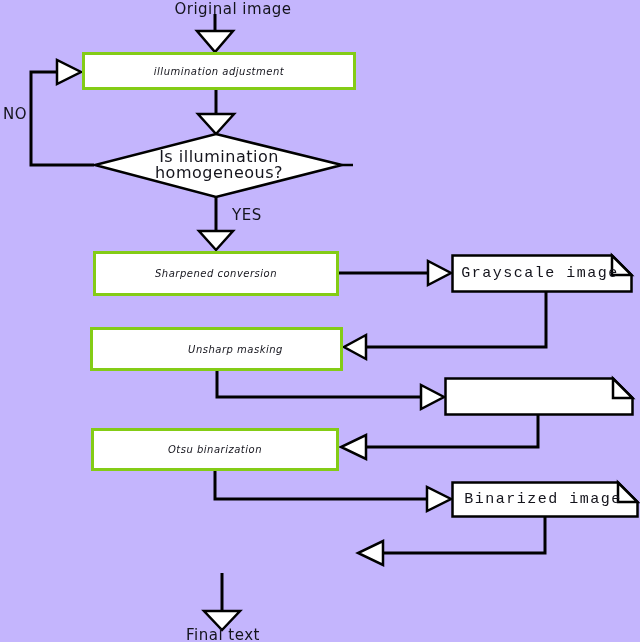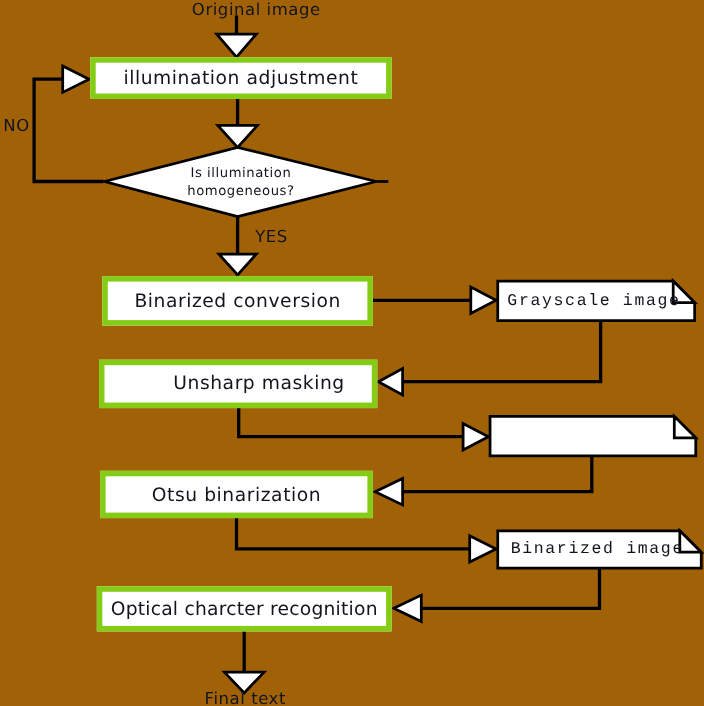--- a/index.html
+++ b/index.html
@@ -1,51 +1,52 @@
 <!DOCTYPE html>
 <html><head>
 <meta charset="utf-8">
 <style>
   html,body{margin:0;padding:0;background:#ffffff;}
   #stage{
     position:relative;
     width:640px;height:642px;
-    background:#a16207;
+    background:#c4b5fd;
     overflow:hidden;
     font-family:"DejaVu Sans","Liberation Sans",sans-serif;
     color:#14141c;
   }
   #wires{position:absolute;left:0;top:0;width:640px;height:642px;}
   .pbox{
     position:absolute;
     box-sizing:border-box;
-    border:5px solid #84cc16;
+    border:3px solid #84cc16;
     background:#fff;
     display:flex;align-items:center;justify-content:center;
-    font-size:17px;letter-spacing:0.5px;
+    font-size:10px;letter-spacing:0.5px;
     white-space:nowrap;
+    font-style:italic;
   }
   .lbl{
     position:absolute;
     font-size:15px;letter-spacing:0.5px;
     white-space:nowrap;
     text-align:right;
   }
   .center{text-align:center;}
   .doclbl{
     position:absolute;
     display:flex;align-items:center;justify-content:center;
     font-family:Liberation Mono, monospace;
     font-size:15px;letter-spacing:1.5px;
     white-space:nowrap;
   }
   .dtext{
     position:absolute;
     text-align:center;
-    font-size:12px;line-height:16px;letter-spacing:0.5px;
+    font-size:16px;line-height:16px;letter-spacing:0.5px;
   }
 </style>
 </head>
 <body>
 
 <div id="stage">
 
   <svg id="wires" viewBox="0 0 640 642" xmlns="http://www.w3.org/2000/svg">
     <g stroke="#000000" stroke-width="3" fill="none" stroke-linejoin="miter">
 
@@ -105,21 +106,20 @@
 
   <div class="lbl" style="left:3px;top:105px;">NO</div>
   <div class="lbl" style="left:232px;top:206px;">YES</div>
 
   <div class="dtext" style="left:95px;top:149px;width:248px;">
     <div>Is illumination</div>
     <div>homogeneous?</div>
   </div>
 
   <div class="pbox" style="left:82px;top:52px;width:274px;height:38px;">illumination adjustment</div>
-  <div class="pbox" style="left:93px;top:251px;width:246px;height:45px;">Binarized conversion</div>
+  <div class="pbox" style="left:93px;top:251px;width:246px;height:45px;">Sharpened conversion</div>
   <div class="pbox" style="left:90px;top:327px;width:253px;height:44px;padding-left:38px;">Unsharp masking</div>
   <div class="pbox" style="left:91px;top:428px;width:248px;height:43px;">Otsu binarization</div>
-  <div class="pbox" style="left:88px;top:533px;width:268px;height:41px;letter-spacing:0.2px;">Optical charcter recognition</div>
 
   <div class="doclbl" style="left:452px;top:256px;width:176px;height:35px;">Grayscale image</div>
   <div class="doclbl" style="left:452px;top:483px;width:182px;height:33px;">Binarized image</div>
 
 </div>
 
 </body></html>

